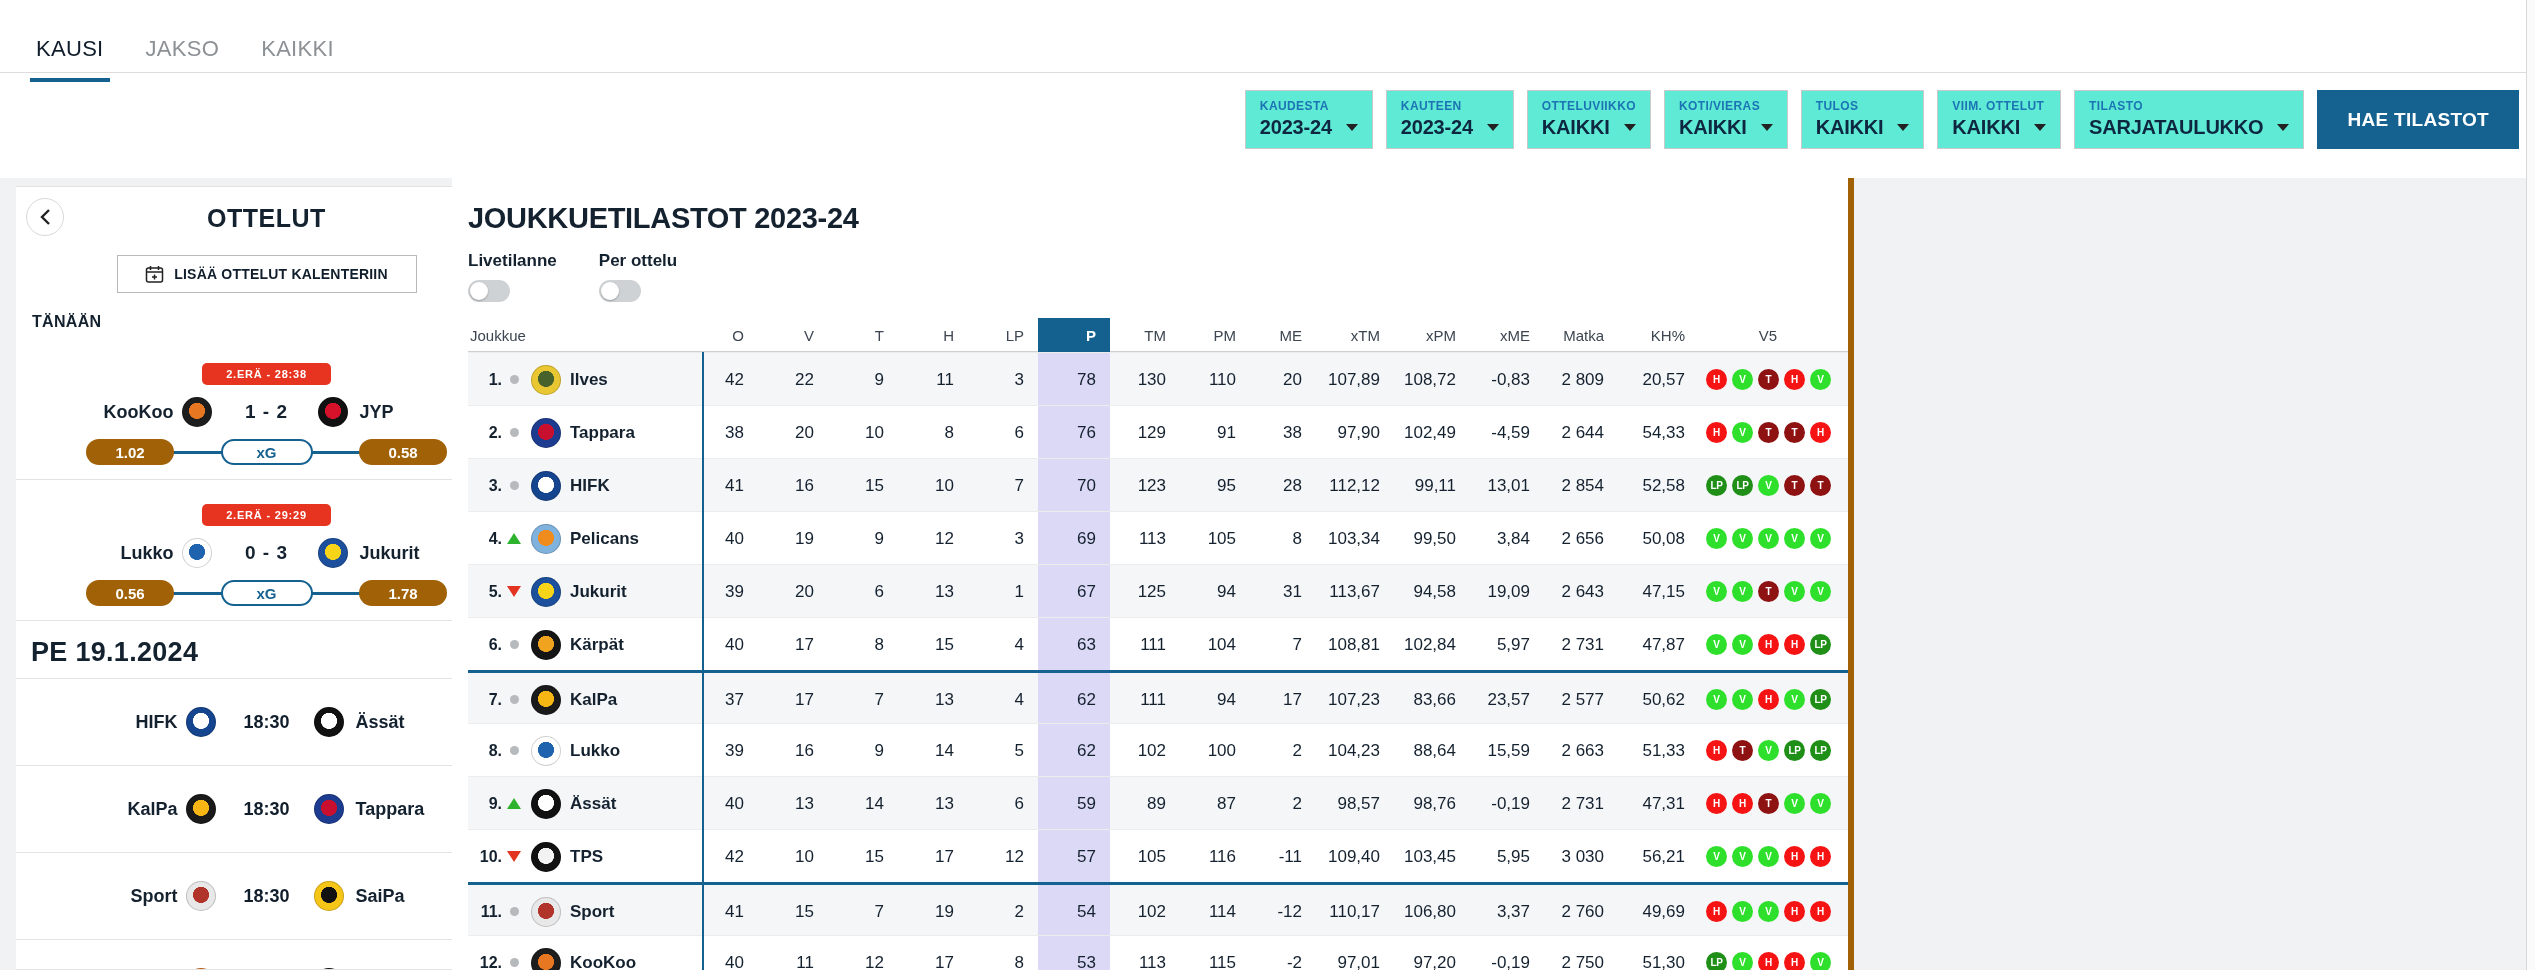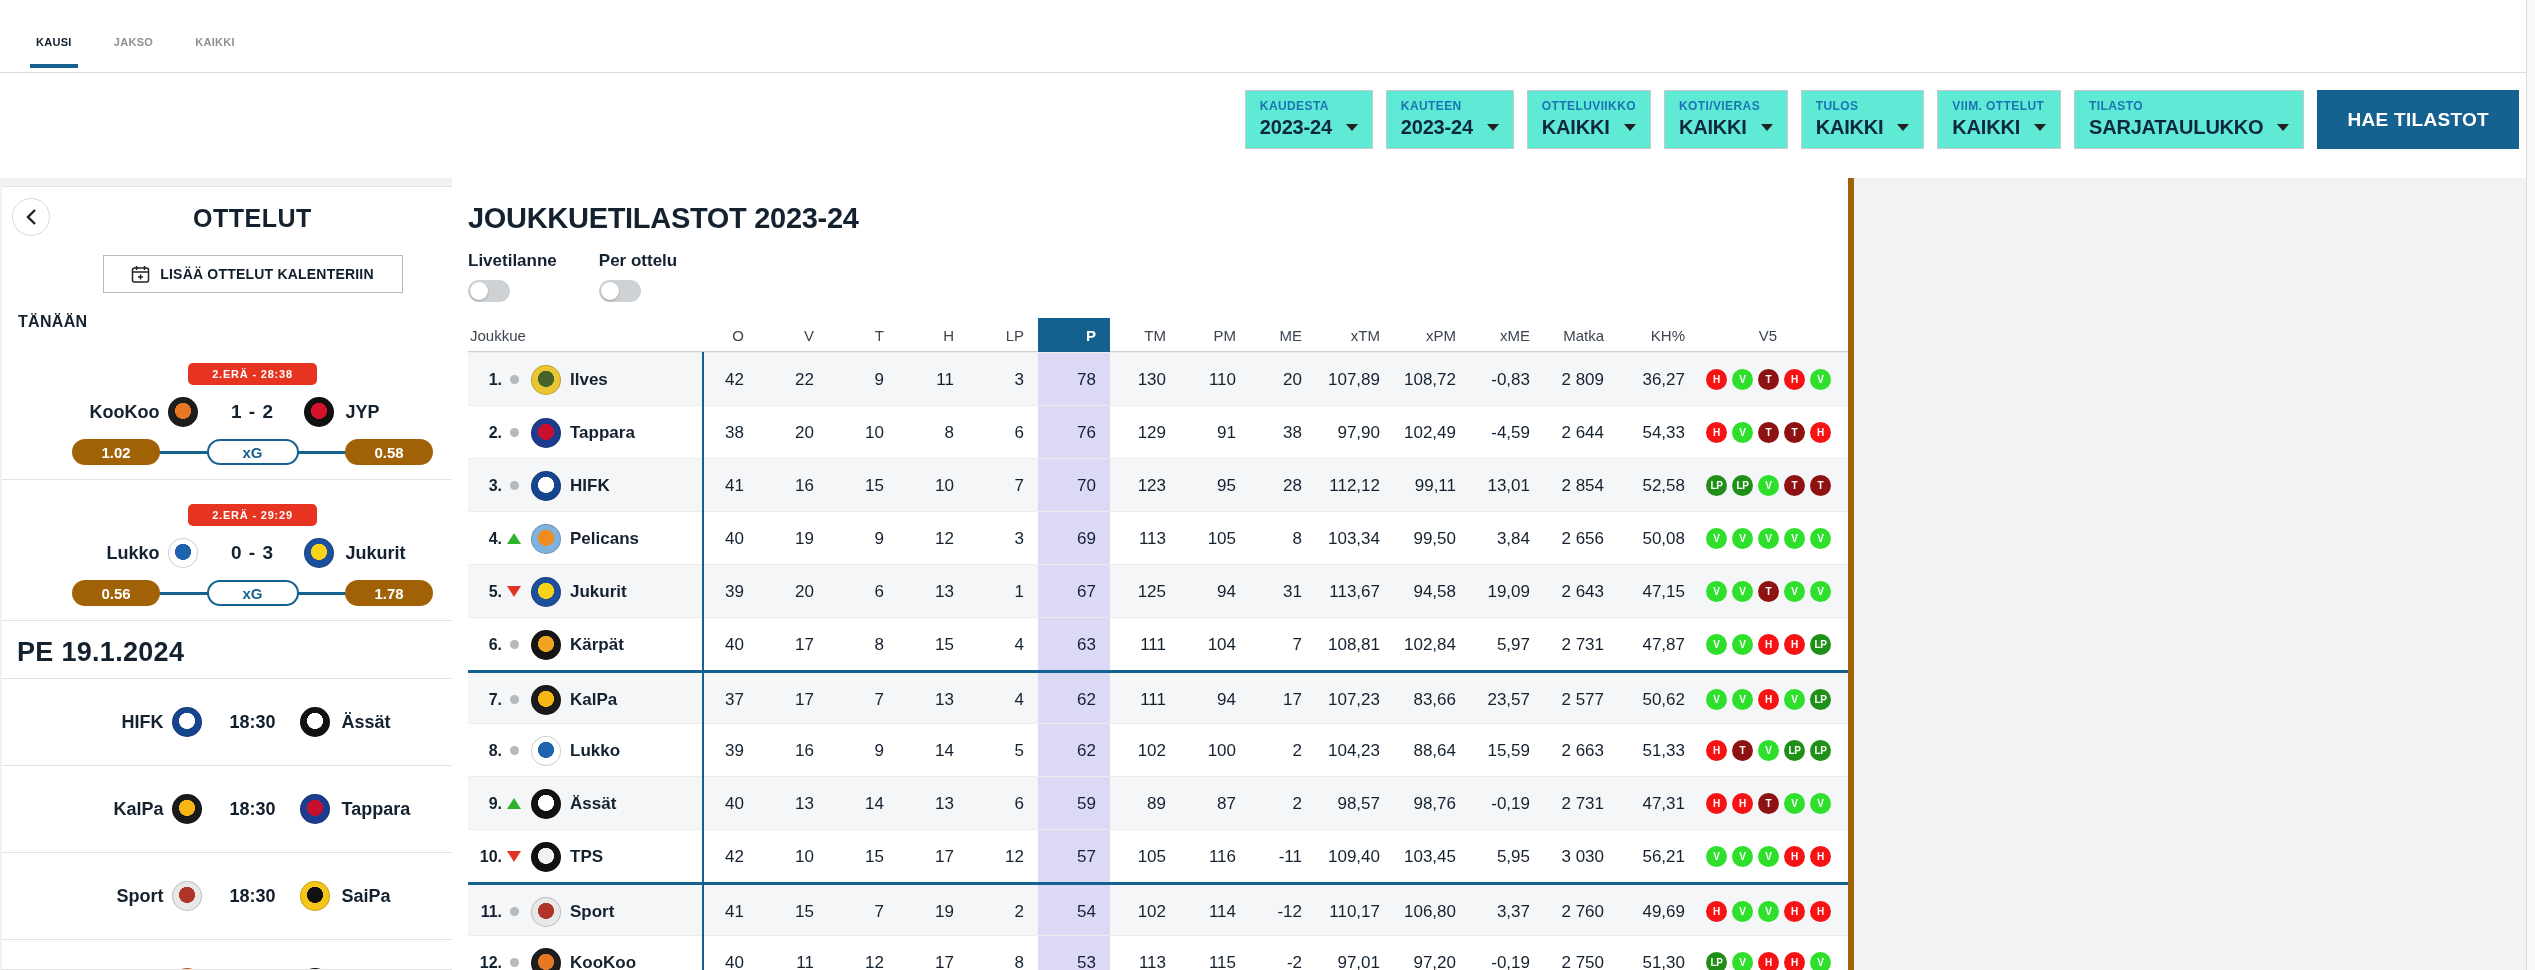--- a/index.html
+++ b/index.html
@@ -2,38 +2,38 @@
 <html><head>
 <meta charset="utf-8">
 <style>
   * { margin:0; padding:0; box-sizing:border-box; }
   html,body { width:2535px; height:970px; overflow:hidden;
     font-family:"Liberation Sans","DejaVu Sans",sans-serif; background:#f1f2f4; color:#14212f; }
 
   
   .header { position:absolute; left:0; top:0; width:2535px; height:178px; background:#fff; }
   .tabbar { position:absolute; left:30px; top:28px; display:flex; gap:30px; }
-  .tab { padding:8px 6px 16px 6px; font-size:11px; font-weight:bold; letter-spacing:.3px;
+  .tab { padding:8px 6px 16px 6px; font-size:22px; font-weight:normal; letter-spacing:.3px;
          color:#8c9196; cursor:pointer; border-bottom:4px solid transparent; }
   .tab.active { color:#101d2b; border-bottom-color:#15618f; }
   .tabline { position:absolute; left:0; top:72px; width:2535px; height:1px; background:#dcdcdc; }
 
   .filters { position:absolute; right:16px; top:90px; display:flex; gap:13px; align-items:stretch; }
   .fbox { background:#5eead4; border:1px solid #c9c9c9; padding:8px 14px 9px 14px; min-width:118px;
           display:flex; flex-direction:column; justify-content:center; gap:3px; cursor:pointer; }
   .fbox .flabel { font-size:12px; font-weight:bold; color:#1c74b4; letter-spacing:.4px; }
   .fline { display:flex; align-items:center; gap:14px; justify-content:space-between; }
   .fbox .fvalue { font-size:20px; font-weight:bold; color:#0e2740; letter-spacing:-.2px; white-space:nowrap; }
   .caret { width:0; height:0; border-left:6px solid transparent; border-right:6px solid transparent;
            border-top:7px solid #222; flex:none; }
   .go-btn { background:#15618f; color:#fff; border:none; font-family:inherit; font-size:19px;
             font-weight:bold; letter-spacing:.3px; padding:0 30px; cursor:pointer; min-width:145px; }
 
   
-  .sidebar { position:absolute; left:2px; top:186px; width:502px; height:784px; background:#fff;
+  .sidebar { position:absolute; left:16px; top:186px; width:502px; height:784px; background:#fff;
              border:1px solid #e2e2e2; border-left:none; overflow:hidden; }
   .sb-head { position:relative; height:62px; display:flex; align-items:center; justify-content:center; }
   .sb-title { font-size:25px; font-weight:bold; letter-spacing:.5px; }
   .nav-circle { position:absolute; top:11px; width:38px; height:38px; border:1px solid #d9d9d9;
                 border-radius:50%; background:#fff; display:flex; align-items:center; justify-content:center; cursor:pointer; }
   .nav-circle.left { left:10px; } .nav-circle.right { right:10px; }
   .cal-btn { width:300px; height:38px; margin:6px auto 14px auto; border:1px solid #b9b9b9; background:#fff;
              display:flex; align-items:center; justify-content:center; gap:10px; font-size:14px;
              font-weight:bold; letter-spacing:.2px; cursor:pointer; color:#101d2b; }
   .sb-section-heading { font-size:16px; font-weight:bold; letter-spacing:.3px; padding:6px 0 8px 16px; }
@@ -317,21 +317,21 @@
         <span class="td">11</span>
         <span class="td">3</span>
         <span class="td p-col">78</span>
         <span class="td">130</span>
         <span class="td">110</span>
         <span class="td">20</span>
         <span class="td">107,89</span>
         <span class="td">108,72</span>
         <span class="td">-0,83</span>
         <span class="td">2 809</span>
-        <span class="td">36,27</span>
+        <span class="td">20,57</span>
         <span class="v5-cell">
           <span class="badge H">H</span>
           <span class="badge V">V</span>
           <span class="badge T">T</span>
           <span class="badge H">H</span>
           <span class="badge V">V</span>
         </span>
       </div>
       <div class="grid-row trow even">
         <span class="rank">2.</span>

